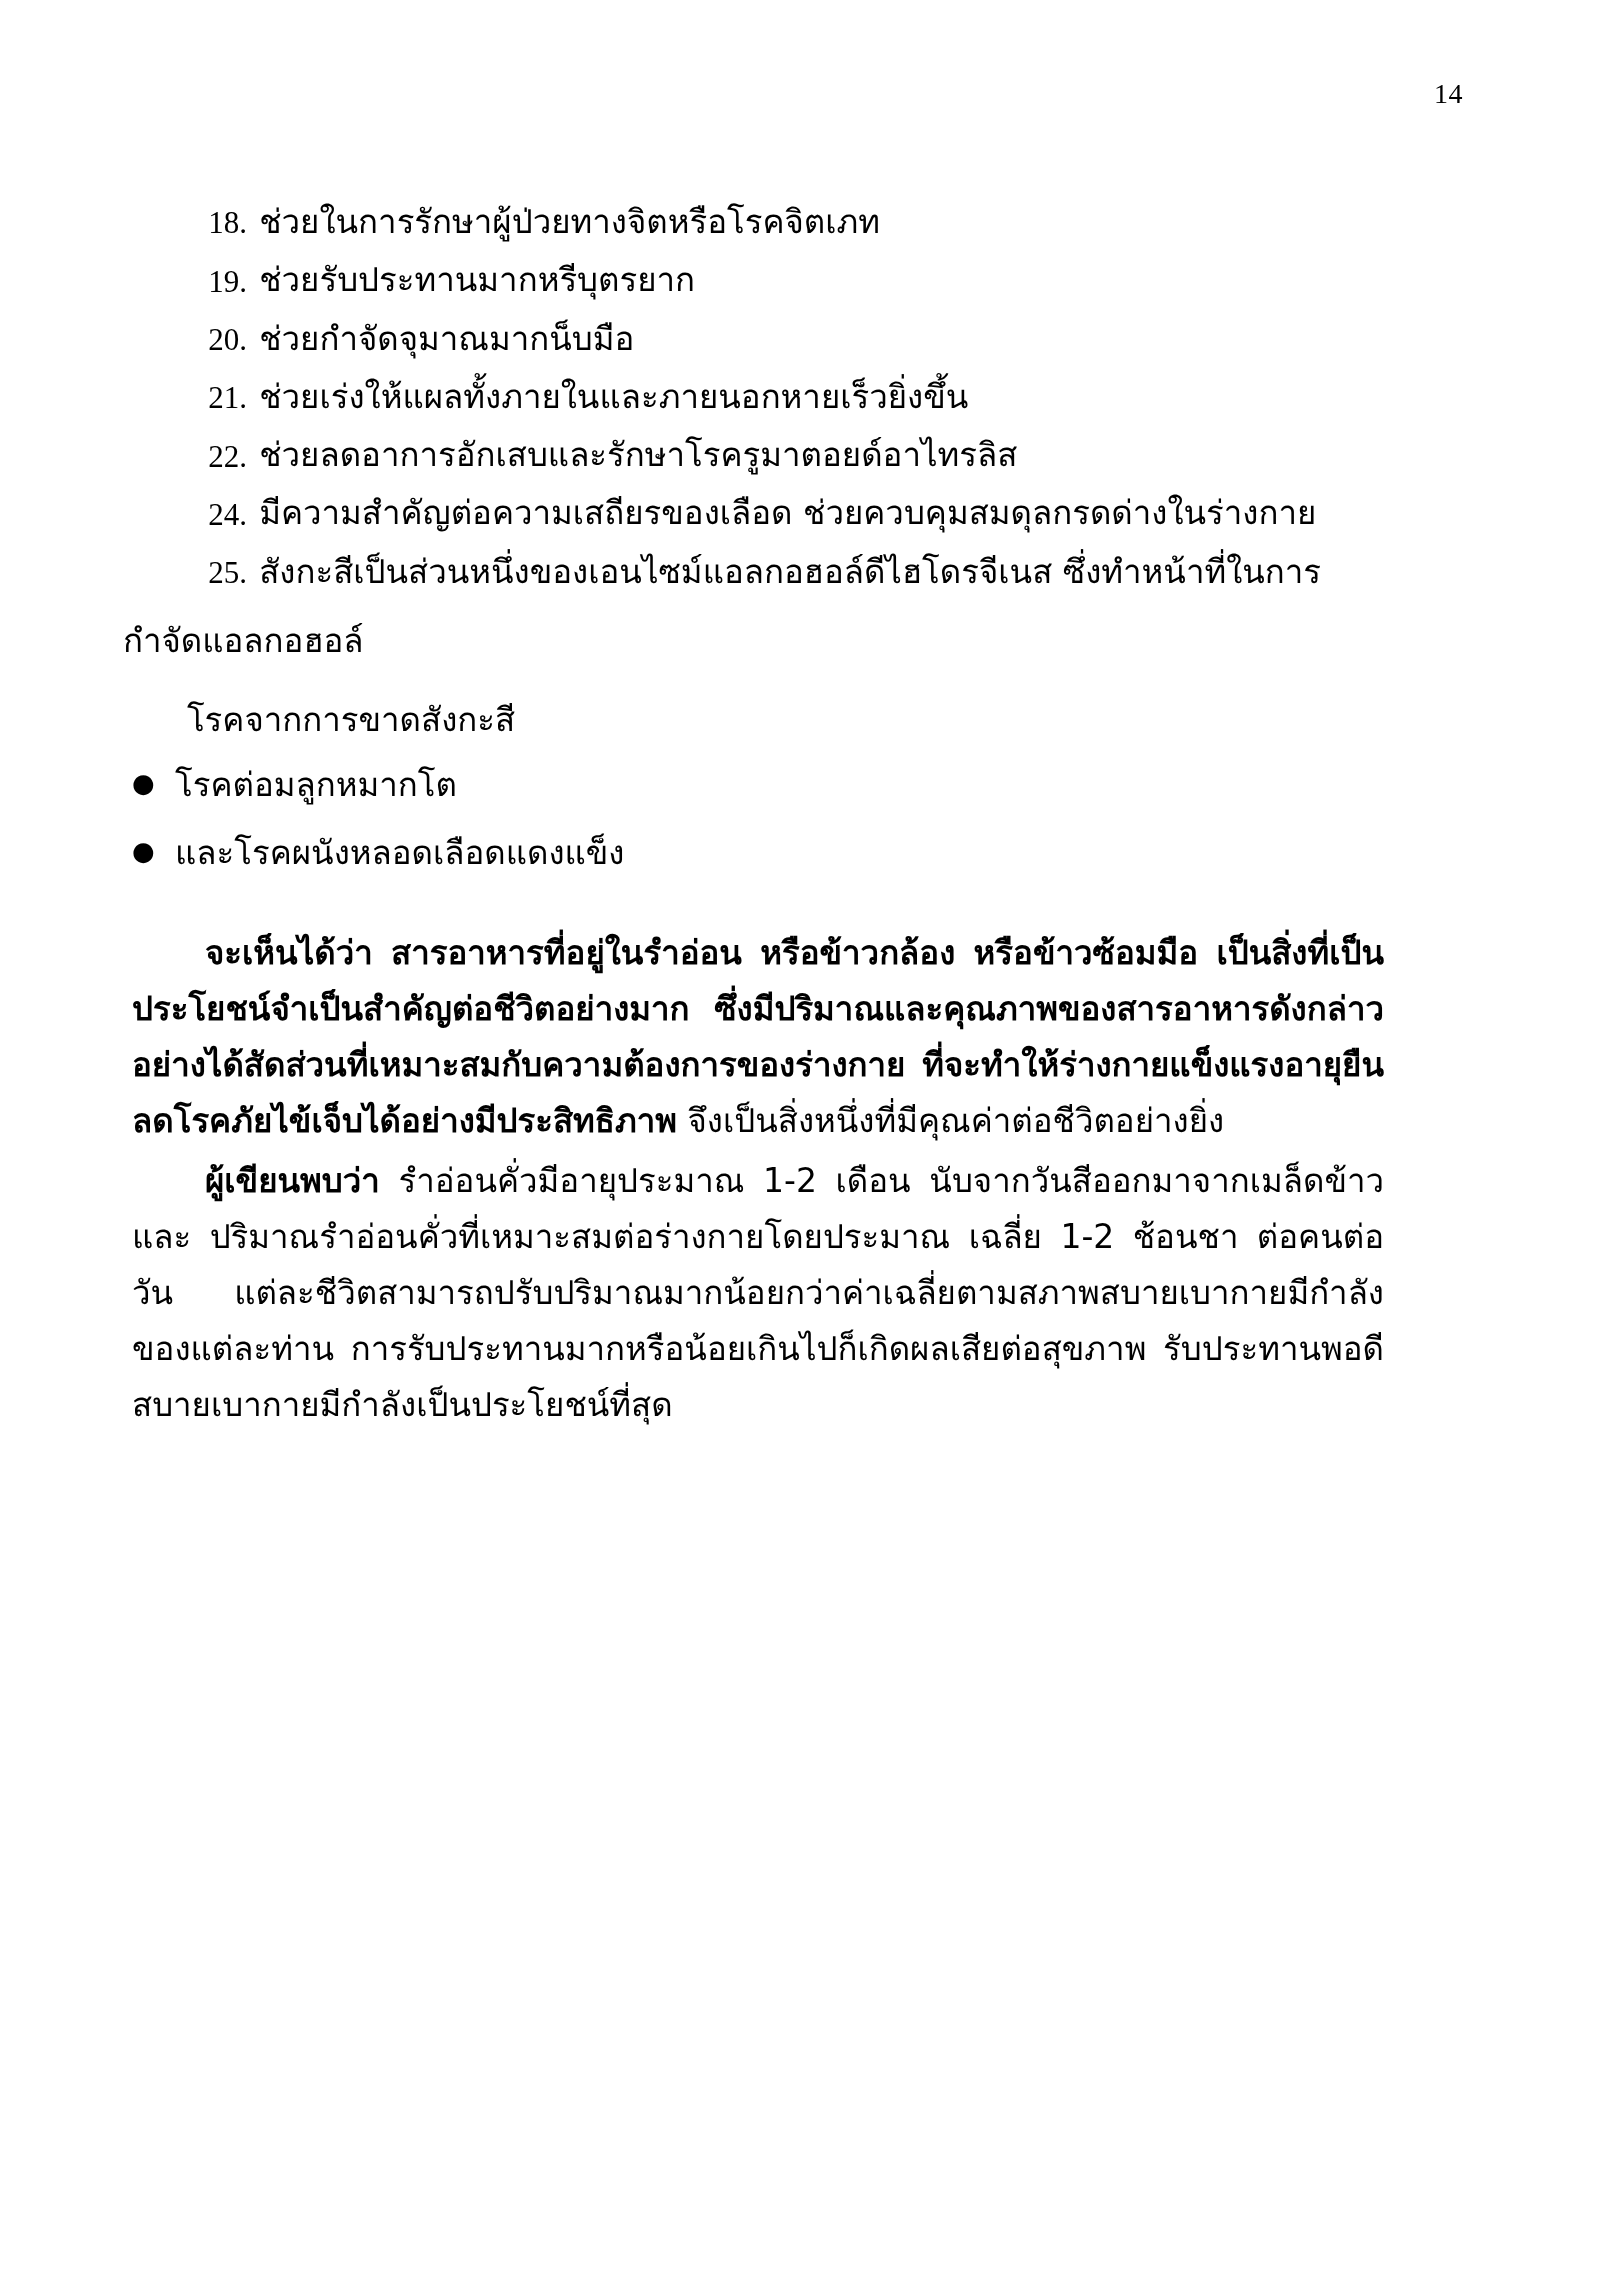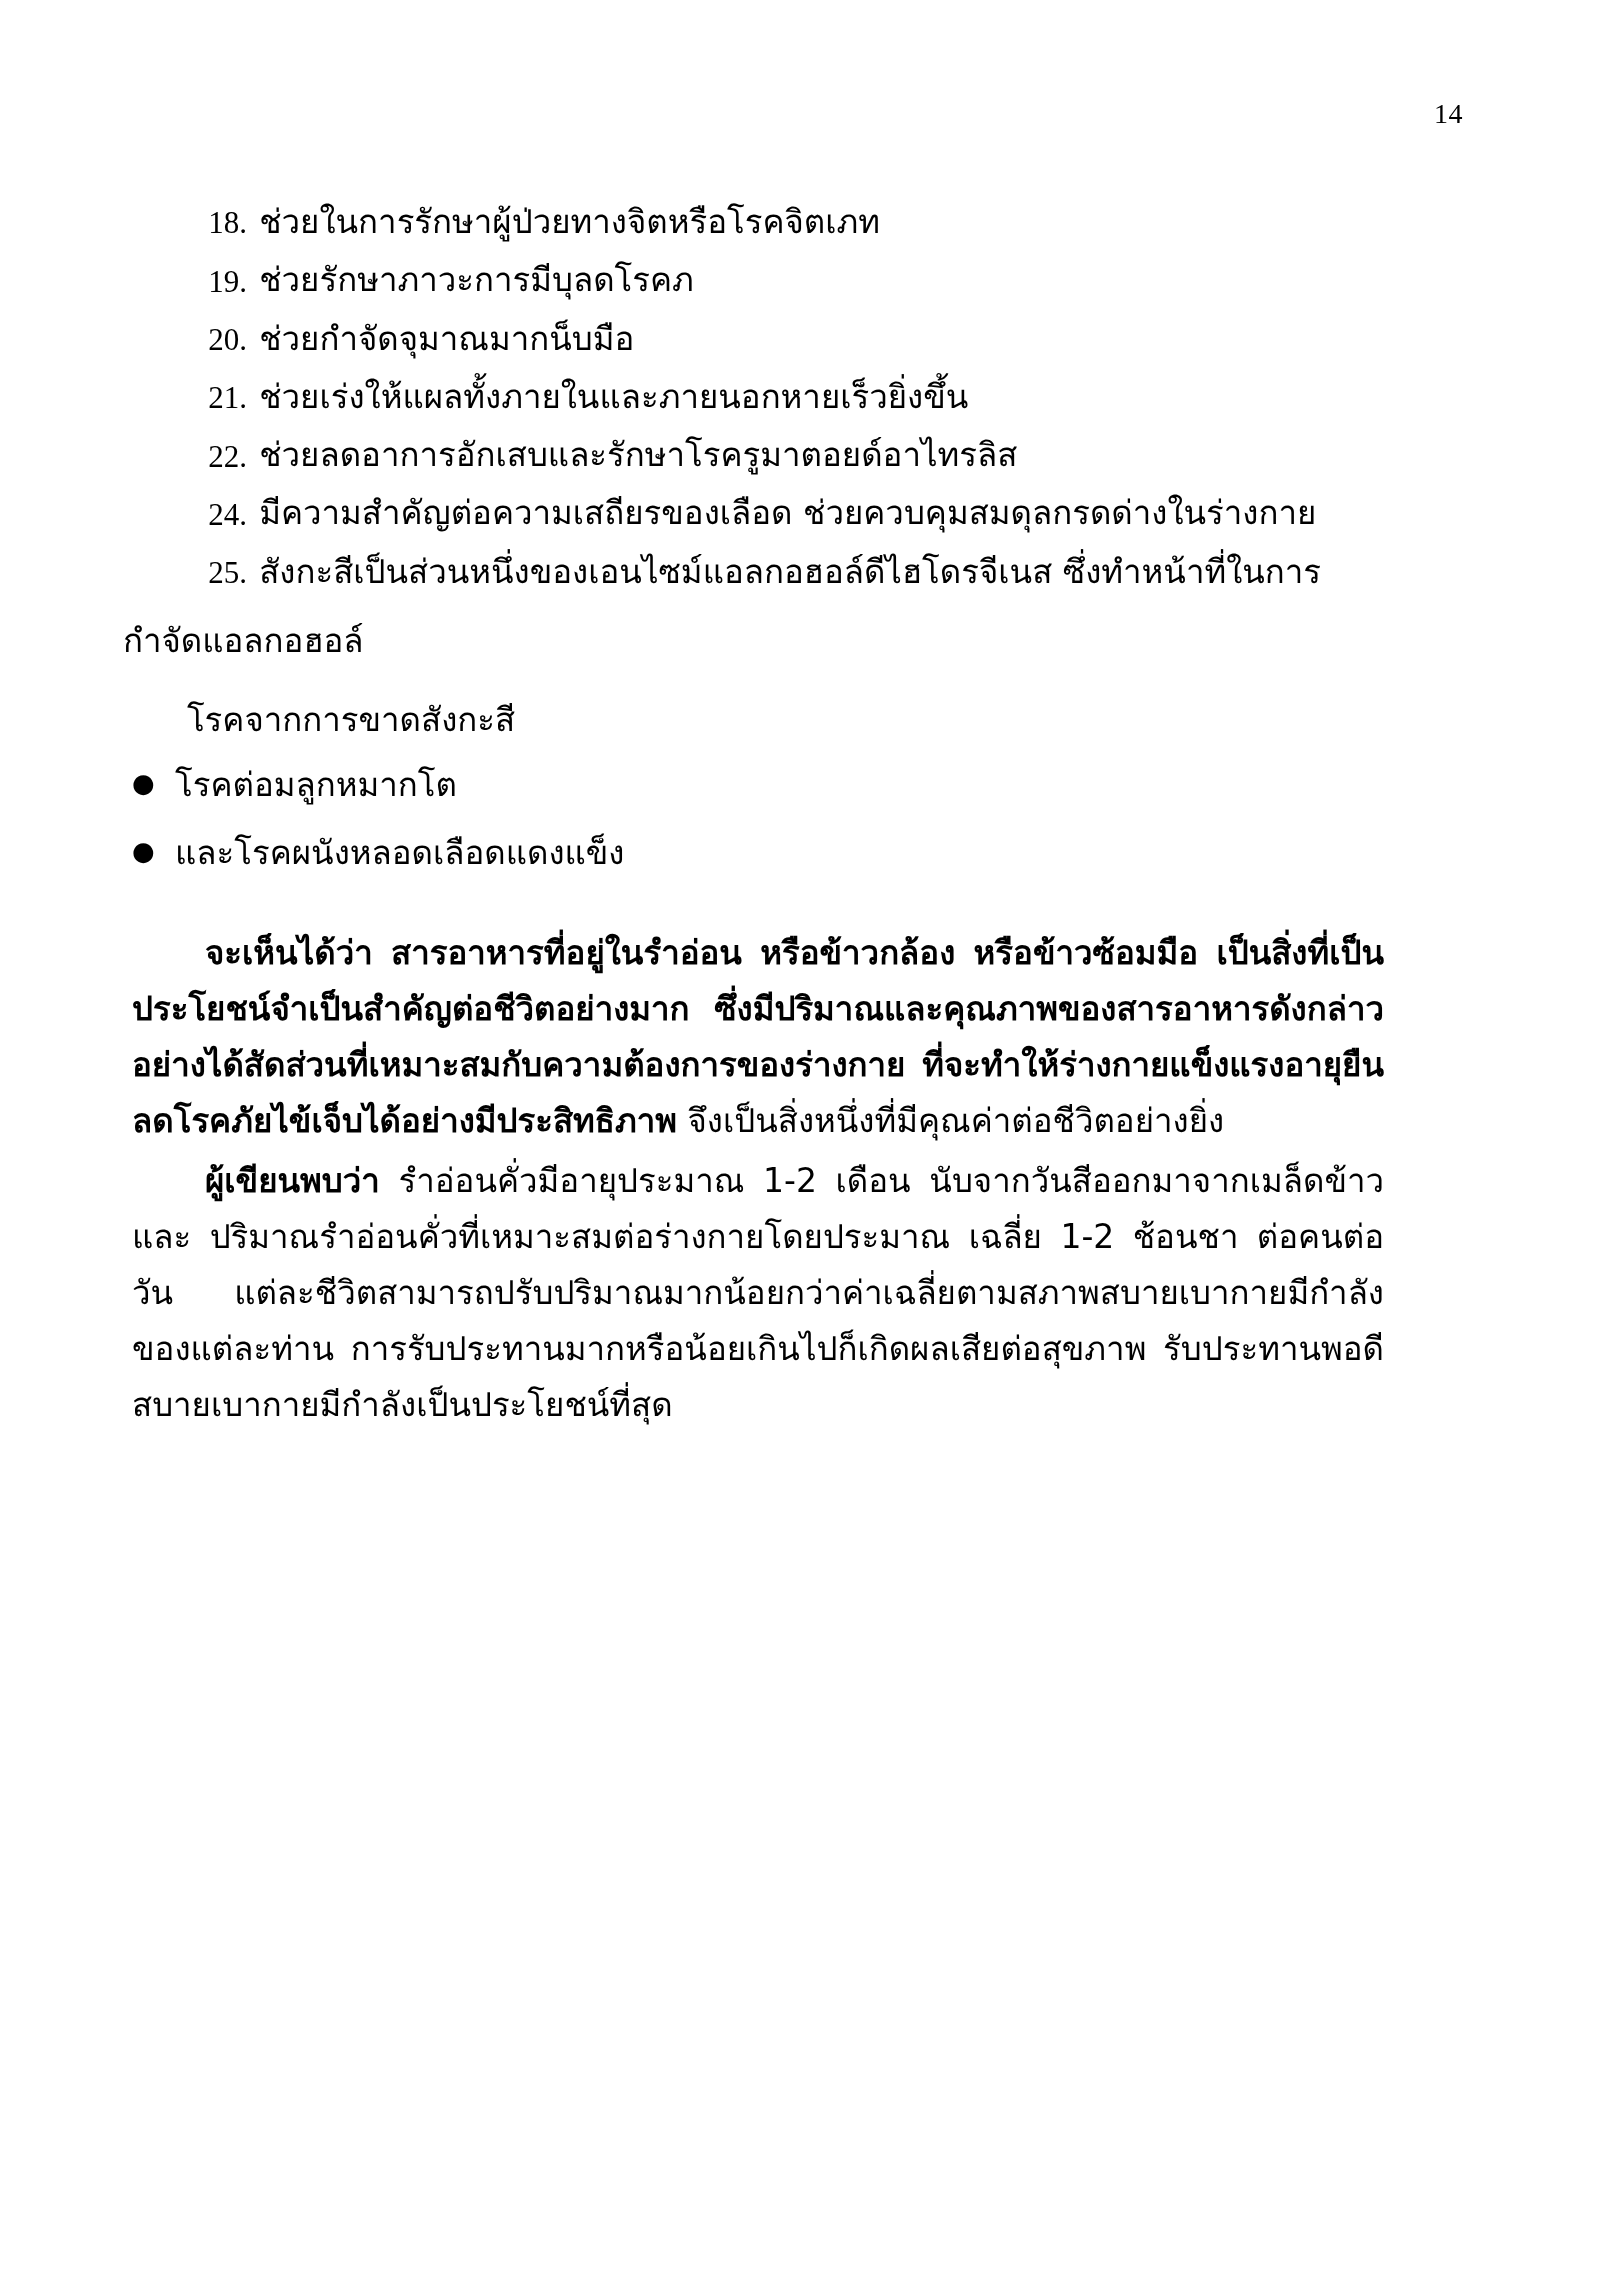--- a/index.html
+++ b/index.html
@@ -14,21 +14,21 @@
   .page {
     position: relative;
     width: 1621px;
     height: 2293px;
     background: #ffffff;
     box-sizing: border-box;
     overflow: hidden;
   }
   .page-number {
     position: absolute;
-    top: 100px;
+    top: 80px;
     right: 158px;
     font-size: 28px;
     line-height: 1;
     letter-spacing: 0.5px;
     font-family: "Liberation Serif", "DejaVu Serif", serif;
   }
   .content {
     position: absolute;
     left: 185px;
     top: 193px;
@@ -137,21 +137,21 @@
 
   <div class="content">
 
     <ol class="numbered-list">
       <li class="numbered-item">
         <span class="num">18.</span>
         <span class="txt">ช่วยในการรักษาผู้ป่วยทางจิตหรือโรคจิตเภท</span>
       </li>
       <li class="numbered-item">
         <span class="num">19.</span>
-        <span class="txt">ช่วยรักษาภาวะการมีบุลดโรคภ</span>
+        <span class="txt">ช่วยรับประทานมากหรีบุตรยาก</span>
       </li>
       <li class="numbered-item">
         <span class="num">20.</span>
         <span class="txt">ช่วยกำจัดจุมาณมากน็บมือ</span>
       </li>
       <li class="numbered-item">
         <span class="num">21.</span>
         <span class="txt">ช่วยเร่งให้แผลทั้งภายในและภายนอกหายเร็วยิ่งขึ้น</span>
       </li>
       <li class="numbered-item">

